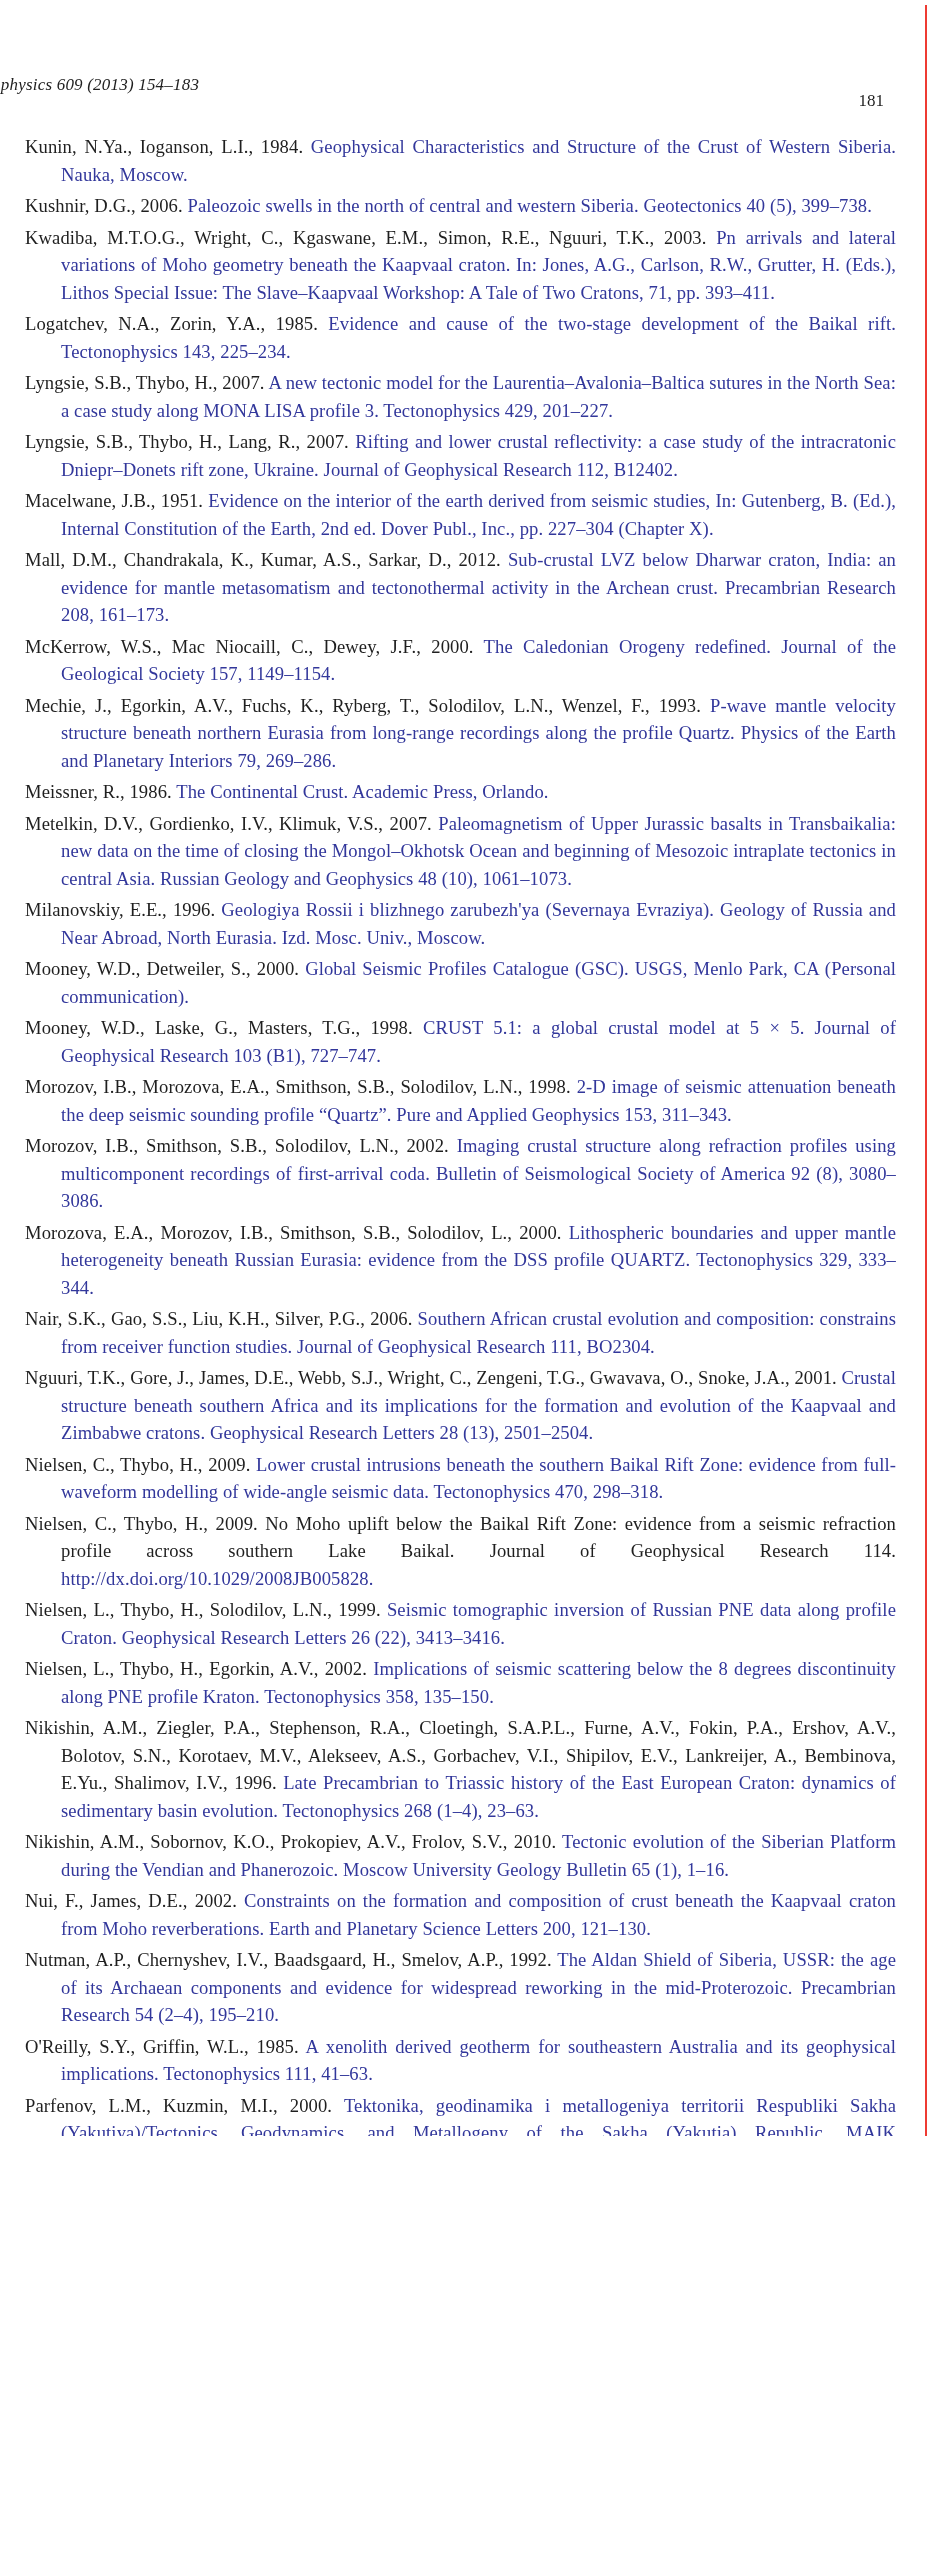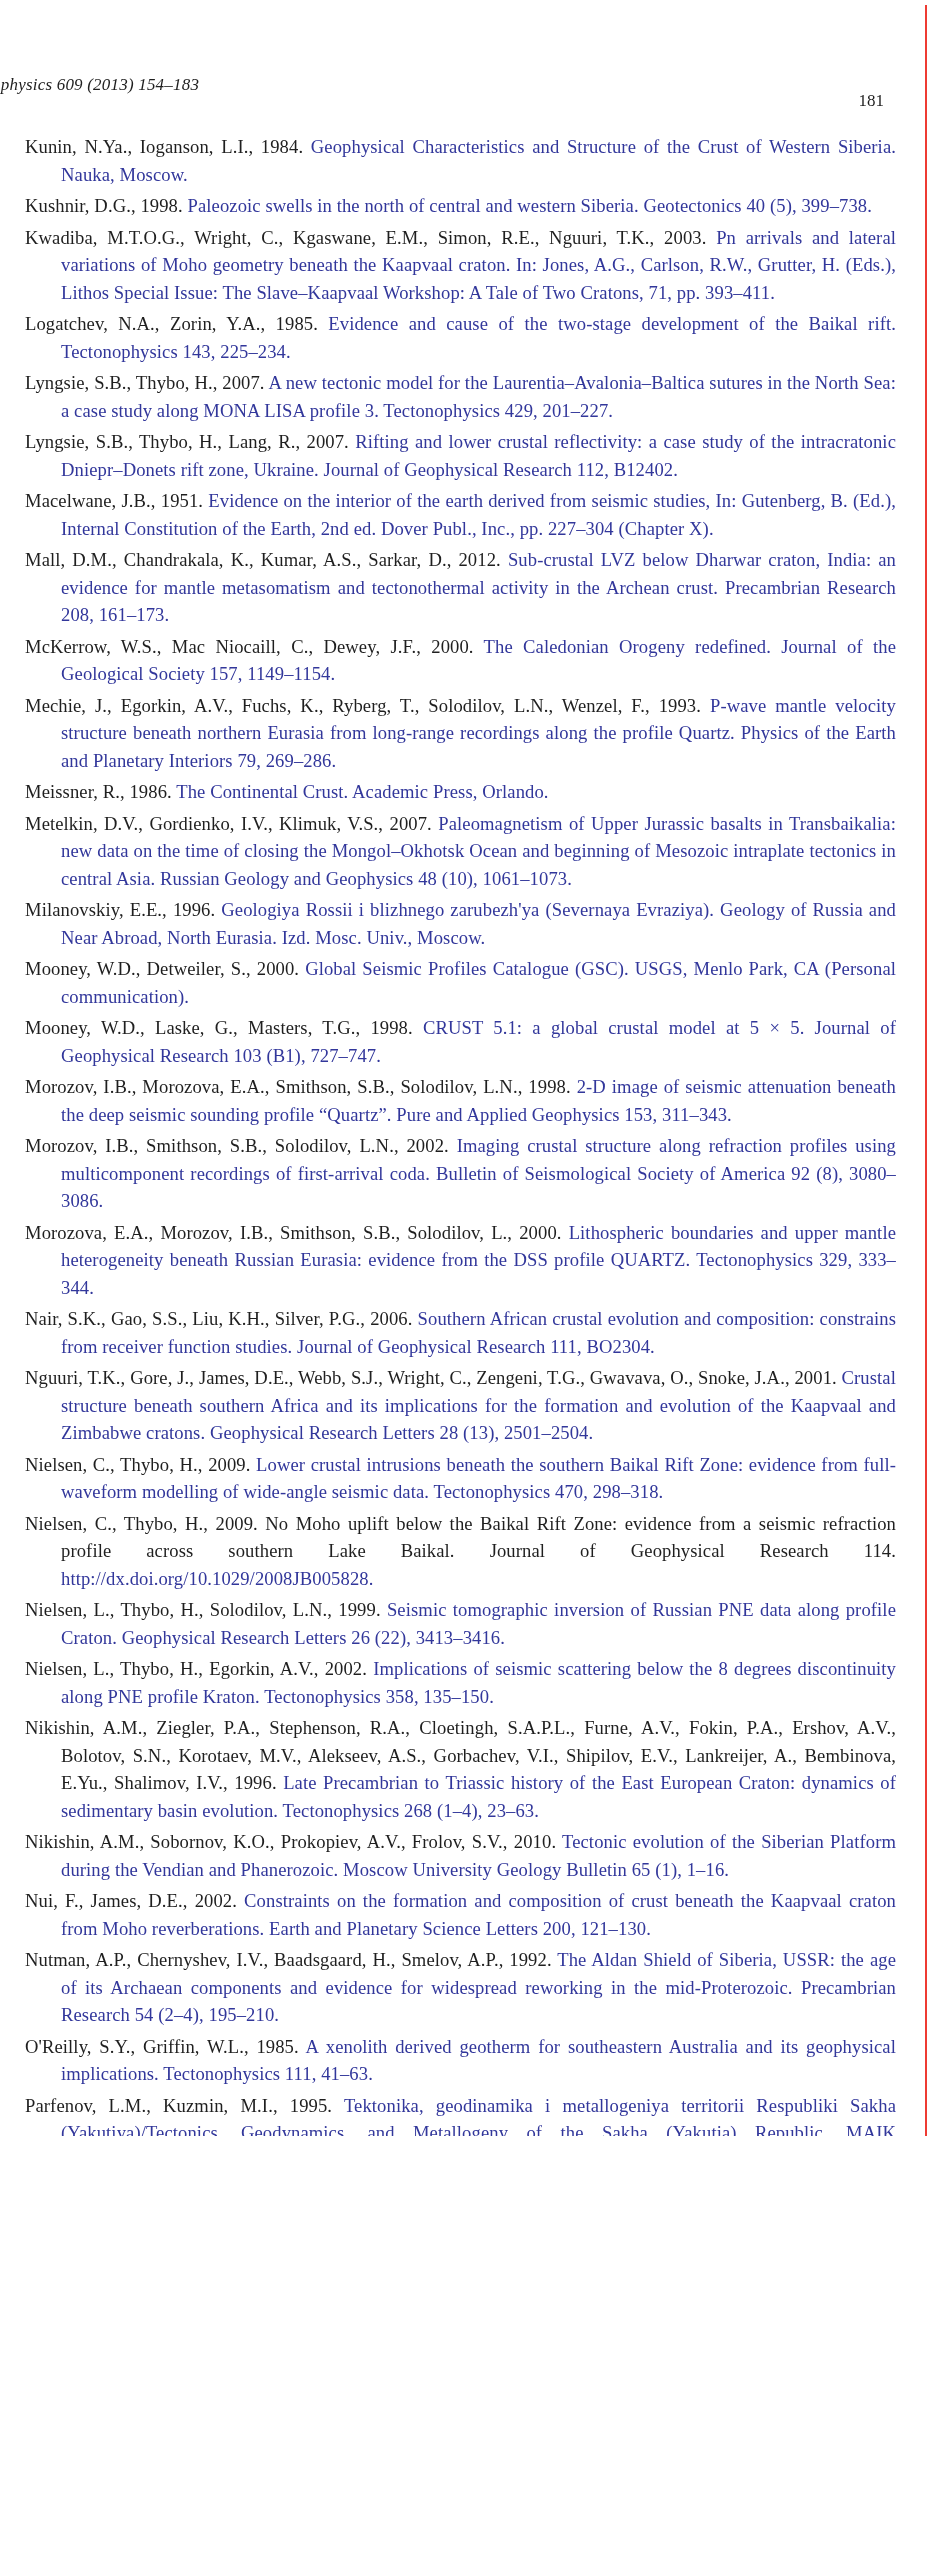--- a/index.html
+++ b/index.html
@@ -68,21 +68,21 @@
 <body>
 
 <div class="page">
   <div class="edge-line"></div>
   <div class="header">
     <span class="hdr-left">physics 609 (2013) 154–183</span>
     <span class="hdr-right">181</span>
   </div>
   <div class="refs">
       <p class="ref"><span>Kunin, N.Ya., Ioganson, L.I., 1984. </span><span class="ref-link">Geophysical Characteristics and Structure of the Crust of Western Siberia. Nauka, Moscow.</span></p>
-      <p class="ref"><span>Kushnir, D.G., 1998. </span><span class="ref-link">Paleozoic swells in the north of central and western Siberia. Geotectonics 40 (5), 399–738.</span></p>
+      <p class="ref"><span>Kushnir, D.G., 2006. </span><span class="ref-link">Paleozoic swells in the north of central and western Siberia. Geotectonics 40 (5), 399–738.</span></p>
       <p class="ref"><span>Kwadiba, M.T.O.G., Wright, C., Kgaswane, E.M., Simon, R.E., Nguuri, T.K., 2003. </span><span class="ref-link">Pn arrivals and lateral variations of Moho geometry beneath the Kaapvaal craton. In: Jones, A.G., Carlson, R.W., Grutter, H. (Eds.), Lithos Special Issue: The Slave–Kaapvaal Workshop: A Tale of Two Cratons, 71, pp. 393–411.</span></p>
       <p class="ref"><span>Logatchev, N.A., Zorin, Y.A., 1985. </span><span class="ref-link">Evidence and cause of the two-stage development of the Baikal rift. Tectonophysics 143, 225–234.</span></p>
       <p class="ref"><span>Lyngsie, S.B., Thybo, H., 2007. </span><span class="ref-link">A new tectonic model for the Laurentia–Avalonia–Baltica sutures in the North Sea: a case study along MONA LISA profile 3. Tectonophysics 429, 201–227.</span></p>
       <p class="ref"><span>Lyngsie, S.B., Thybo, H., Lang, R., 2007. </span><span class="ref-link">Rifting and lower crustal reflectivity: a case study of the intracratonic Dniepr–Donets rift zone, Ukraine. Journal of Geophysical Research 112, B12402.</span></p>
       <p class="ref"><span>Macelwane, J.B., 1951. </span><span class="ref-link">Evidence on the interior of the earth derived from seismic studies, In: Gutenberg, B. (Ed.), Internal Constitution of the Earth, 2nd ed. Dover Publ., Inc., pp. 227–304 (Chapter X).</span></p>
       <p class="ref"><span>Mall, D.M., Chandrakala, K., Kumar, A.S., Sarkar, D., 2012. </span><span class="ref-link">Sub-crustal LVZ below Dharwar craton, India: an evidence for mantle metasomatism and tectonothermal activity in the Archean crust. Precambrian Research 208, 161–173.</span></p>
       <p class="ref"><span>McKerrow, W.S., Mac Niocaill, C., Dewey, J.F., 2000. </span><span class="ref-link">The Caledonian Orogeny redefined. Journal of the Geological Society 157, 1149–1154.</span></p>
       <p class="ref"><span>Mechie, J., Egorkin, A.V., Fuchs, K., Ryberg, T., Solodilov, L.N., Wenzel, F., 1993. </span><span class="ref-link">P-wave mantle velocity structure beneath northern Eurasia from long-range recordings along the profile Quartz. Physics of the Earth and Planetary Interiors 79, 269–286.</span></p>
       <p class="ref"><span>Meissner, R., 1986. </span><span class="ref-link">The Continental Crust. Academic Press, Orlando.</span></p>
       <p class="ref"><span>Metelkin, D.V., Gordienko, I.V., Klimuk, V.S., 2007. </span><span class="ref-link">Paleomagnetism of Upper Jurassic basalts in Transbaikalia: new data on the time of closing the Mongol–Okhotsk Ocean and beginning of Mesozoic intraplate tectonics in central Asia. Russian Geology and Geophysics 48 (10), 1061–1073.</span></p>
@@ -96,17 +96,17 @@
       <p class="ref"><span>Nguuri, T.K., Gore, J., James, D.E., Webb, S.J., Wright, C., Zengeni, T.G., Gwavava, O., Snoke, J.A., 2001. </span><span class="ref-link">Crustal structure beneath southern Africa and its implications for the formation and evolution of the Kaapvaal and Zimbabwe cratons. Geophysical Research Letters 28 (13), 2501–2504.</span></p>
       <p class="ref"><span>Nielsen, C., Thybo, H., 2009. </span><span class="ref-link">Lower crustal intrusions beneath the southern Baikal Rift Zone: evidence from full-waveform modelling of wide-angle seismic data. Tectonophysics 470, 298–318.</span></p>
       <p class="ref"><span>Nielsen, C., Thybo, H., 2009. No Moho uplift below the Baikal Rift Zone: evidence from a seismic refraction profile across southern Lake Baikal. Journal of Geophysical Research 114. </span><span class="ref-link">http://dx.doi.org/10.1029/2008JB005828.</span></p>
       <p class="ref"><span>Nielsen, L., Thybo, H., Solodilov, L.N., 1999. </span><span class="ref-link">Seismic tomographic inversion of Russian PNE data along profile Craton. Geophysical Research Letters 26 (22), 3413–3416.</span></p>
       <p class="ref"><span>Nielsen, L., Thybo, H., Egorkin, A.V., 2002. </span><span class="ref-link">Implications of seismic scattering below the 8 degrees discontinuity along PNE profile Kraton. Tectonophysics 358, 135–150.</span></p>
       <p class="ref"><span>Nikishin, A.M., Ziegler, P.A., Stephenson, R.A., Cloetingh, S.A.P.L., Furne, A.V., Fokin, P.A., Ershov, A.V., Bolotov, S.N., Korotaev, M.V., Alekseev, A.S., Gorbachev, V.I., Shipilov, E.V., Lankreijer, A., Bembinova, E.Yu., Shalimov, I.V., 1996. </span><span class="ref-link">Late Precambrian to Triassic history of the East European Craton: dynamics of sedimentary basin evolution. Tectonophysics 268 (1–4), 23–63.</span></p>
       <p class="ref"><span>Nikishin, A.M., Sobornov, K.O., Prokopiev, A.V., Frolov, S.V., 2010. </span><span class="ref-link">Tectonic evolution of the Siberian Platform during the Vendian and Phanerozoic. Moscow University Geology Bulletin 65 (1), 1–16.</span></p>
       <p class="ref"><span>Nui, F., James, D.E., 2002. </span><span class="ref-link">Constraints on the formation and composition of crust beneath the Kaapvaal craton from Moho reverberations. Earth and Planetary Science Letters 200, 121–130.</span></p>
       <p class="ref"><span>Nutman, A.P., Chernyshev, I.V., Baadsgaard, H., Smelov, A.P., 1992. </span><span class="ref-link">The Aldan Shield of Siberia, USSR: the age of its Archaean components and evidence for widespread reworking in the mid-Proterozoic. Precambrian Research 54 (2–4), 195–210.</span></p>
       <p class="ref"><span>O'Reilly, S.Y., Griffin, W.L., 1985. </span><span class="ref-link">A xenolith derived geotherm for southeastern Australia and its geophysical implications. Tectonophysics 111, 41–63.</span></p>
-      <p class="ref"><span>Parfenov, L.M., Kuzmin, M.I., 1995. </span><span class="ref-link">Tektonika, geodinamika i metallogeniya territorii Respubliki Sakha (Yakutiya)/Tectonics, Geodynamics, and Metallogeny of the Sakha (Yakutia) Republic. MAIK Nauka/Interperiodika, Moscow.</span></p>
+      <p class="ref"><span>Parfenov, L.M., Kuzmin, M.I., 2000. </span><span class="ref-link">Tektonika, geodinamika i metallogeniya territorii Respubliki Sakha (Yakutiya)/Tectonics, Geodynamics, and Metallogeny of the Sakha (Yakutia) Republic. MAIK Nauka/Interperiodika, Moscow.</span></p>
       <p class="ref"><span>Pavlenkova, N.I., 1991. </span><span class="ref-link">Crust and upper mantle structure in northern Eurasia from seismic data. Advances in Geophysics 37, 1–121.</span></p>
     </div>
 </div>
 
 
 </body></html>

